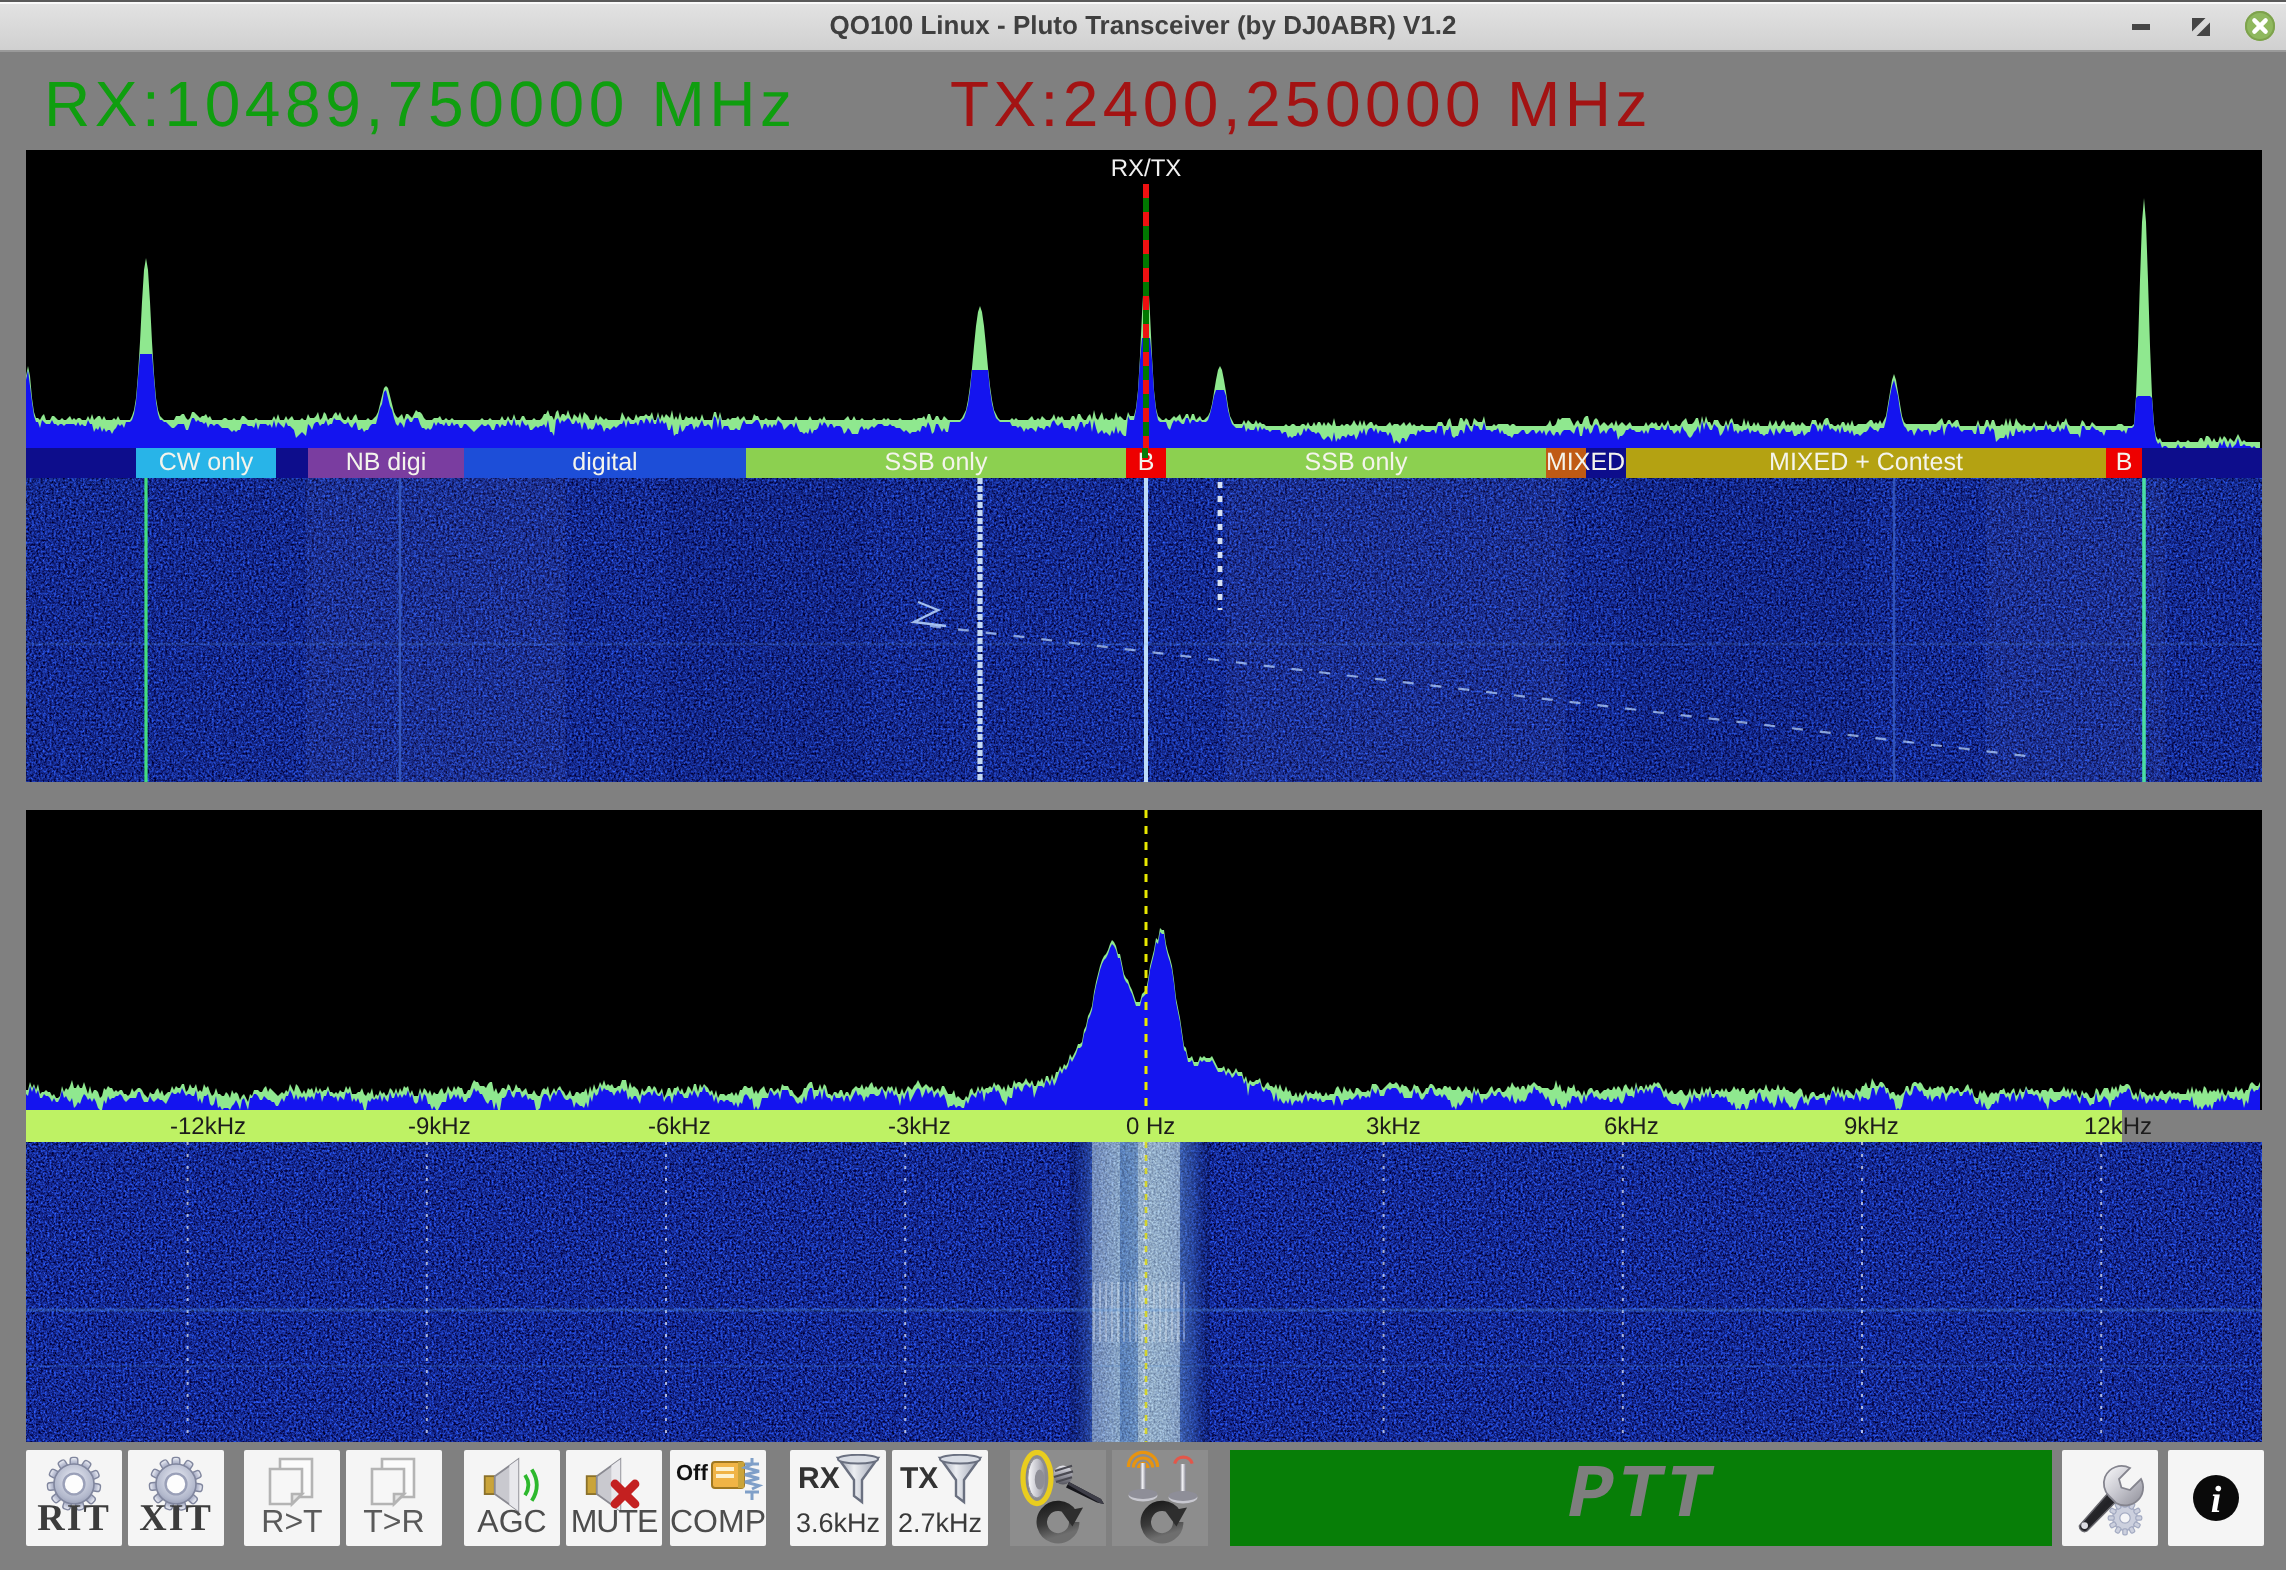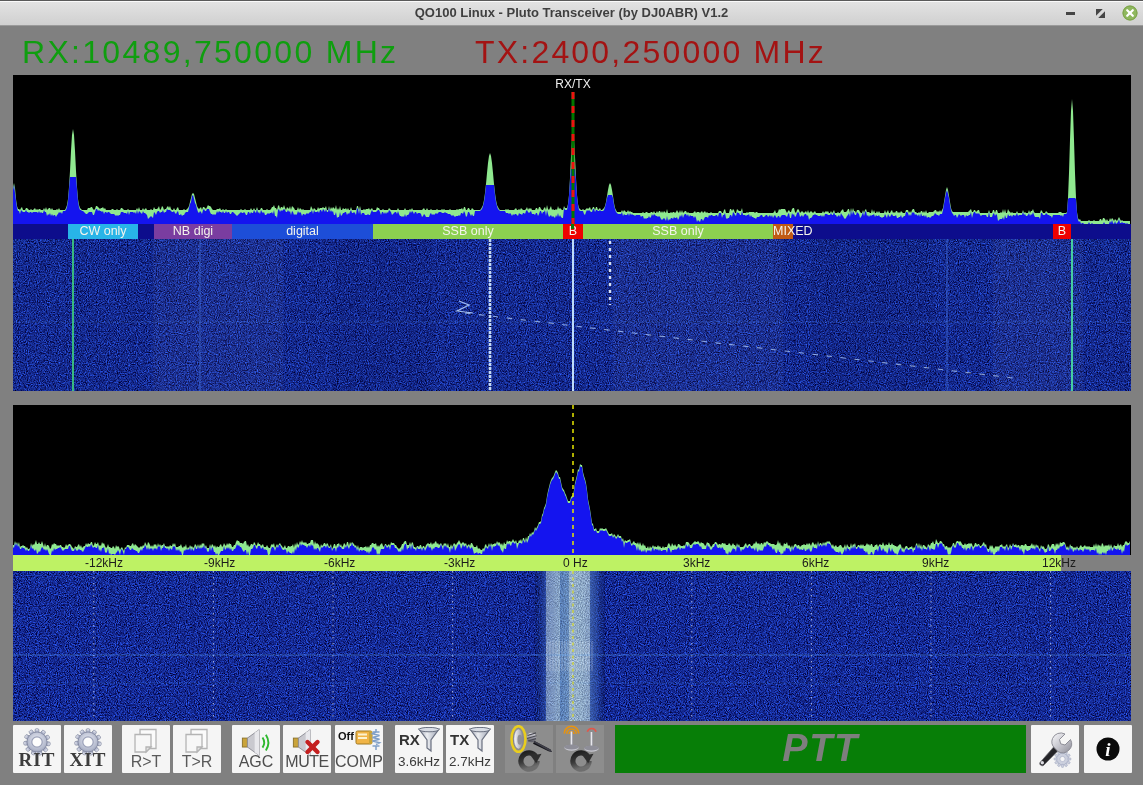--- a/index.html
+++ b/index.html
@@ -21,21 +21,21 @@
 #panel2{left:13px;top:405px;width:1118px;height:150px;background:#000}
 #scale{left:13px;top:555px;width:1048px;height:16px;background:#bef264}
 .tick{position:absolute;top:1px;font-size:12px;color:#1c1c1c;white-space:nowrap}
 #wf2{left:13px;top:571px;width:1118px;height:150px;background:#000452}
 
 .btn{position:absolute;top:725px;width:48px;height:48px;background:#f5f5f5;border-radius:1px;text-align:center;color:#4a4a4a}
 .blab{position:absolute;width:100%;left:0;bottom:2px;font-size:16px;color:#4d4d4d;letter-spacing:0}
 .serifb{font-family:"Liberation Serif",serif;font-weight:bold;font-size:19px;color:#3c3c3c;letter-spacing:1px}
 .micbtn{position:absolute;top:725px;width:48px;height:48px;background:#8d8d8d}
 #ptt{left:615px;top:725px;width:411px;height:48px;background:#077e07;text-align:center}
-#ptttext{font-style:italic;font-weight:bold;font-size:38px;color:#7e7e7e;line-height:47px;letter-spacing:1.5px;font-family:Liberation Sans, sans-serif}
+#ptttext{font-style:italic;font-weight:bold;font-size:38px;color:#7e7e7e;line-height:47px;letter-spacing:1.5px;font-family:Liberation Mono, monospace}
 </style></head><body>
 <div class="abs" id="titlebar"></div>
 <div class="abs" id="titletext">QO100 Linux - Pluto Transceiver (by DJ0ABR) V1.2</div>
 <div class="abs" id="minim"></div>
 <svg class="abs" id="maxim" viewBox="0 0 10 10">
     <path d="M0,0 L7.5,0 L0,7.5 Z" fill="#454545"></path>
     <path d="M10,2.5 L10,10 L2.5,10 Z" fill="#454545"></path>
   </svg>
 <svg class="abs" id="closeb" viewBox="0 0 16 16">
     <circle cx="8" cy="8" r="7.5" fill="#8fb85e"></circle>
@@ -56,20 +56,21 @@
 </svg></div>
 <div class="abs" id="bandbar">
     <div class="seg" style="left:60px;width:11px;background:#ee0000">B</div>
     <div class="seg" style="left:55px;width:70px;background:#28b4e8">CW only</div>
     <div class="seg" style="left:141px;width:78px;background:#7a3da0">NB digi</div>
     <div class="seg" style="left:219px;width:141px;background:#1d4ed8">digital</div>
     <div class="seg" style="left:360px;width:190px;background:#8cd050">SSB only</div>
     <div class="seg" style="left:550px;width:20px;background:#ee0000">B</div>
     <div class="seg" style="left:570px;width:190px;background:#8cd050">SSB only</div>
     <div class="seg" style="left:760px;width:20px;background:#c05a14">MIXED</div>
+    <div class="seg" style="left:800px;width:240px;background:#b4a212">MIXED + Contest</div>
     <div class="seg" style="left:1040px;width:18px;background:#ee0000">B</div>
     <div style="position:absolute;left:558px;top:0;width:3px;height:5px;background:#077a07"></div>
   </div>
 <div class="abs" id="wf1"><svg width="1118" height="152">
 <defs>
 <filter id="nz1" x="0" y="0" width="100%" height="100%" color-interpolation-filters="sRGB">
 <feTurbulence type="fractalNoise" baseFrequency="0.9" numOctaves="5" seed="13"></feTurbulence>
 <feColorMatrix type="matrix" values="0.28 0 0 0 -0.06  0.6 0 0 0 -0.14  1.22 0 0 0 -0.06  0 0 0 0 1"></feColorMatrix>
 </filter>
 <filter id="nz2" x="0" y="0" width="100%" height="100%" color-interpolation-filters="sRGB">

